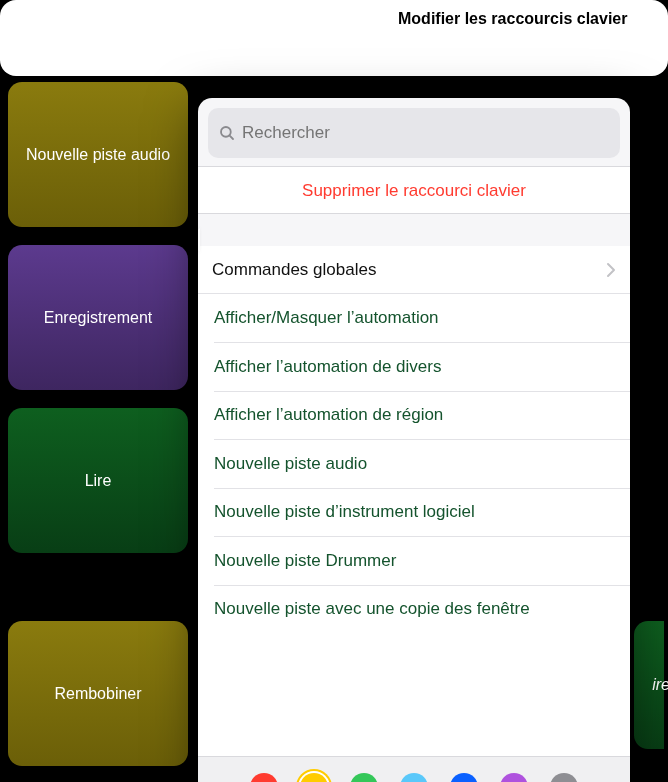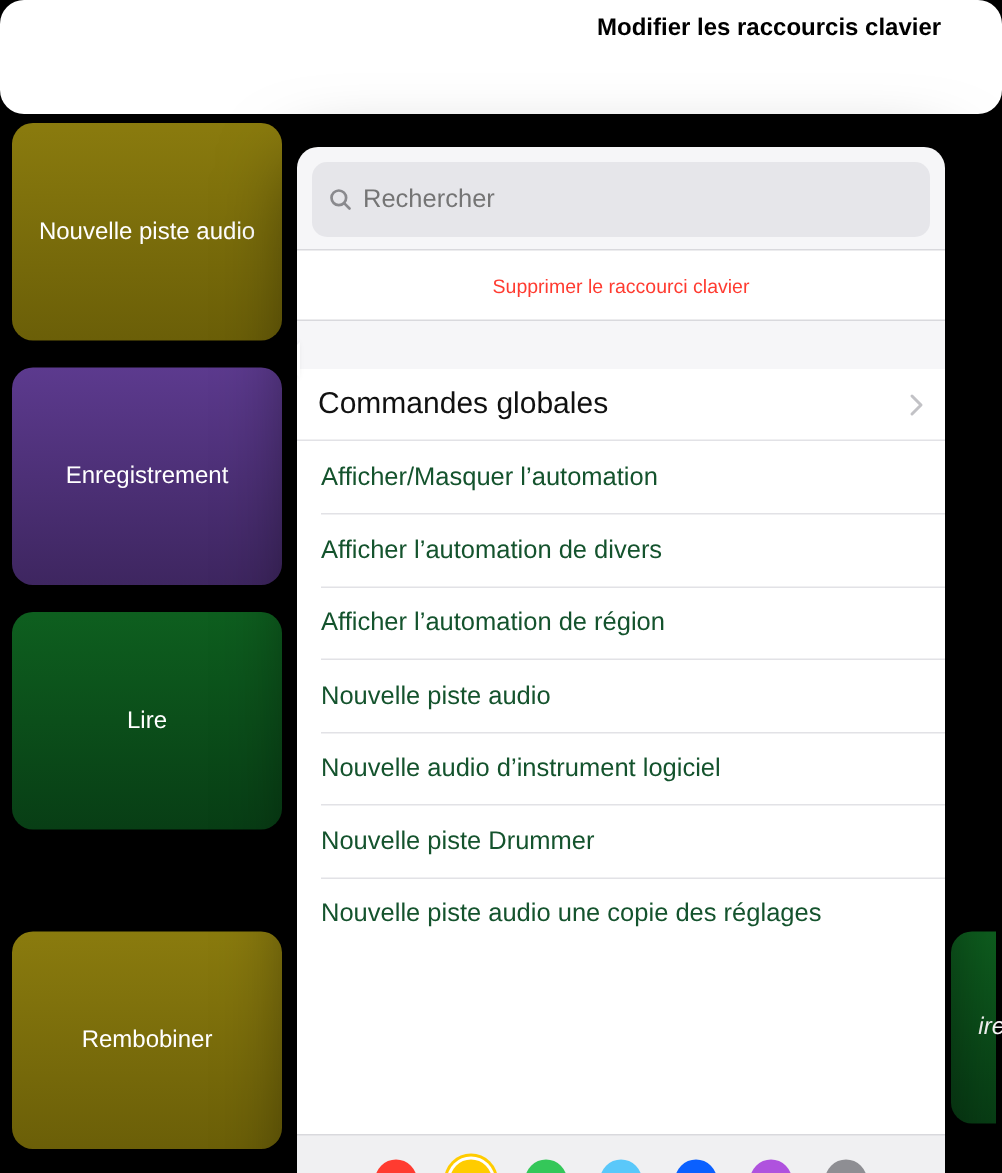--- a/index.html
+++ b/index.html
@@ -29,26 +29,26 @@
       content:""; position:absolute; left:-10px; top:130px; width:0; height:0;
       border-top:12px solid transparent; border-bottom:12px solid transparent; border-right:12px solid #fff;
       filter:drop-shadow(-2px 0 2px rgba(0,0,0,.15));
     }
 
     .search-wrap { padding:10px 10px 8px; }
     .search-field { width:100%; height:50px; background:#e6e6ea; border-radius:10px; display:flex; align-items:center; padding:0 10px; }
     .search-icon { width:18px; height:18px; margin-right:6px; color:#8a8a8e; }
     .search-input { border:none; background:transparent; outline:none; font-size:17px; color:#8a8a8e; width:100%; }
 
-    .delete-row { background:#fff; text-align:center; font-size:13px; color:#ff3b30; height:48px; line-height:48px; border-top:.5px solid #d9d9dd; border-bottom:.5px solid #d9d9dd; }
+    .delete-row { background:#fff; text-align:center; font-size:17px; color:#ff3b30; height:48px; line-height:48px; border-top:.5px solid #d9d9dd; border-bottom:.5px solid #d9d9dd; }
 
     .spacer { height:32px; }
 
     .list { background:#fff; display:flex; flex-direction:column; }
-    .list-row { display:flex; align-items:center; justify-content:space-between; padding:0 14px; height:48px; font-size:20px; color:#111; border-bottom:.5px solid #e2e2e6;gap:28px; }
+    .list-row { display:flex; align-items:center; justify-content:space-between; padding:0 14px; height:48px; font-size:17px; color:#111; border-bottom:.5px solid #e2e2e6;gap:28px; }
     .list-row.header { font-weight:400; }
     .chev { color:#c2c2c6; }
     .chev svg { display:block; }
 
     .sub-list { background:#fff; display:flex; flex-direction:column; overflow:hidden; flex:1; }
     .sub-row { padding:14px 16px; font-size:17px; color:#14532d; }
     .sub-divider { height:.5px; background:#e2e2e6; margin-left:16px; }
     .sub-row.cut { white-space:nowrap; overflow:hidden; }
 
     .color-bar { height:60px; background:#f0f0f2; border-top:.5px solid #d9d9dd; display:flex; align-items:center; justify-content:center; gap:22px; }
@@ -121,25 +121,25 @@
 
     <div class="sub-list">
       <div class="sub-row">Afficher/Masquer l’automation</div>
       <div class="sub-divider"></div>
       <div class="sub-row">Afficher l’automation de divers</div>
       <div class="sub-divider"></div>
       <div class="sub-row">Afficher l’automation de région</div>
       <div class="sub-divider"></div>
       <div class="sub-row">Nouvelle piste audio</div>
       <div class="sub-divider"></div>
-      <div class="sub-row">Nouvelle audio d’instrument logiciel</div>
+      <div class="sub-row">Nouvelle piste d’instrument logiciel</div>
       <div class="sub-divider"></div>
       <div class="sub-row">Nouvelle piste Drummer</div>
       <div class="sub-divider"></div>
-      <div class="sub-row cut">Nouvelle piste audio une copie des réglages</div>
+      <div class="sub-row cut">Nouvelle piste avec une copie des fenêtre</div>
     </div>
 
     <div class="color-bar">
       <div class="color-swatch" style="background:#ff3b30"></div>
       <div class="color-swatch selected" style="background:#ffcc00"></div>
       <div class="color-swatch" style="background:#34c759"></div>
       <div class="color-swatch" style="background:#5ac8fa"></div>
       <div class="color-swatch" style="background:#0a60ff"></div>
       <div class="color-swatch" style="background:#af52de"></div>
       <div class="color-swatch" style="background:#8e8e93"></div>

